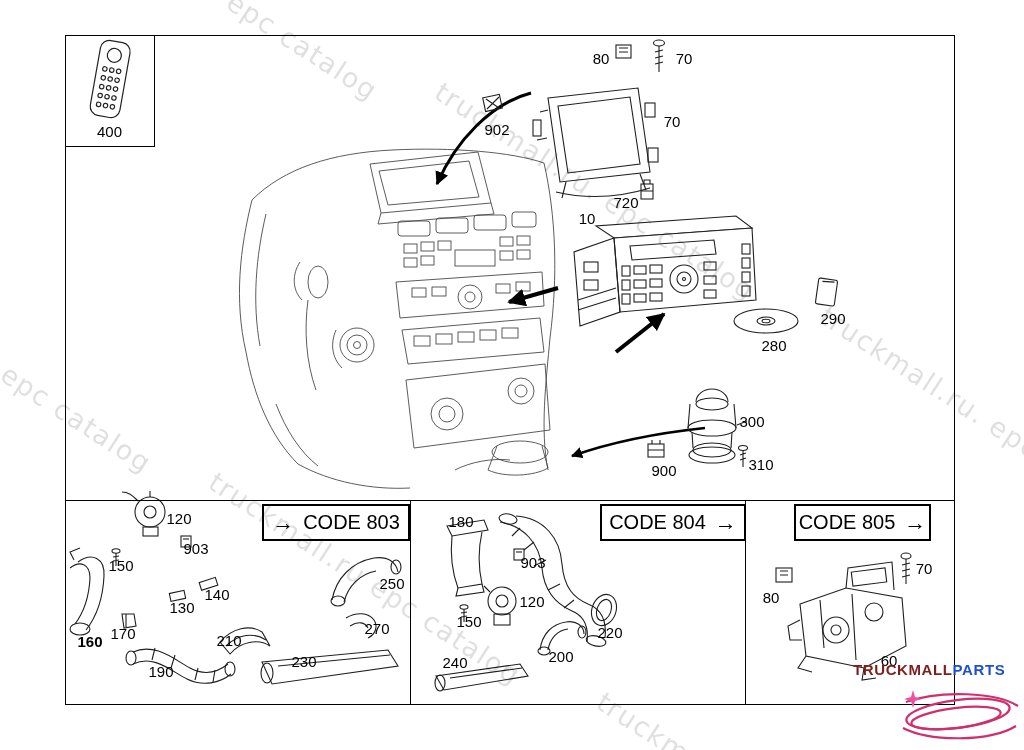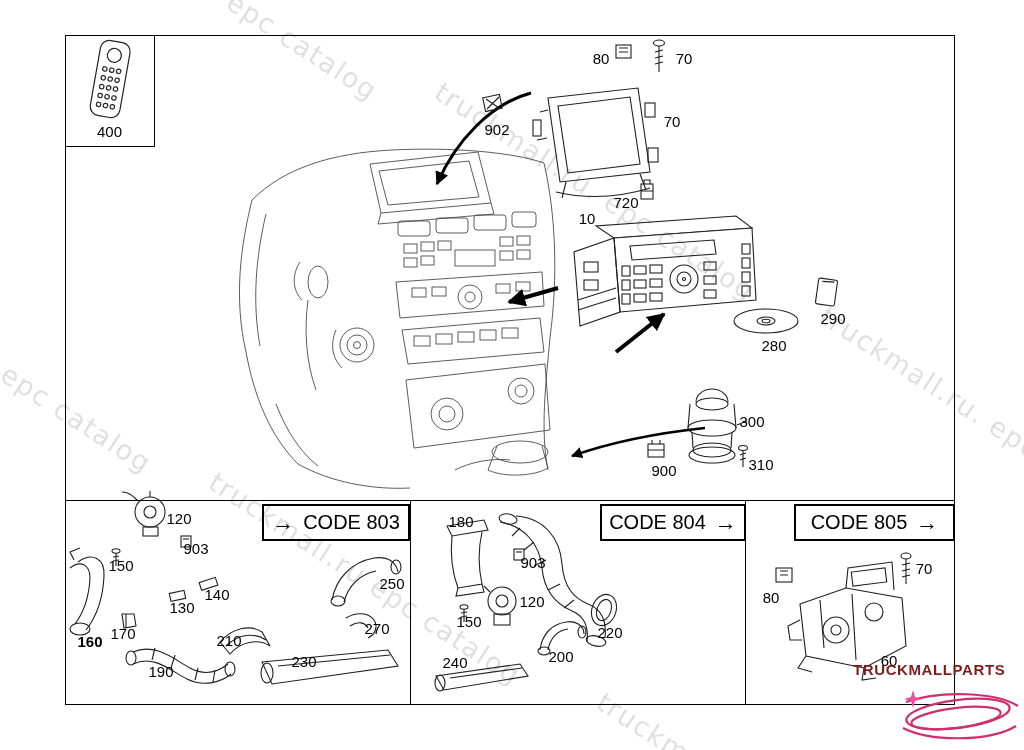--- a/index.html
+++ b/index.html
@@ -25,21 +25,21 @@
   .code-arrow { font-size:22px; line-height:1; }
   .part-label { position:absolute; transform:translate(-50%,-50%); font-size:15px;
                 color:#000; z-index:4; white-space:nowrap; }
   .watermark { position:absolute; white-space:nowrap; transform-origin:left top;
                color:rgba(30,30,30,0.14); letter-spacing:1.5px; z-index:6;
                font-family:"DejaVu Sans", sans-serif; }
   .logo { position:absolute; left:845px; top:655px; width:179px; height:95px; z-index:7; }
   .logo-text { position:absolute; left:8px; top:6px; font-size:15px; font-weight:bold;
                letter-spacing:0.6px; white-space:nowrap; }
   .brand  { color:#7f1d1d; }
-  .accent { color:#7f1d1d; }
+  .accent { color:#1d4ed8; }
   .logo svg { position:absolute; left:0; top:0; }
 </style>
 </head>
 <body>
 
 <div class="page">
 
   <svg class="art" width="1024" height="750" viewBox="0 0 1024 750">
     <defs>
       <marker id="ah" viewBox="0 0 10 10" refX="9" refY="5" markerWidth="4.5" markerHeight="4.5" orient="auto">
@@ -345,21 +345,21 @@
   </div>
 
   <div class="code-box" style="left:262px; top:504px; width:148px">
     <span class="code-arrow">→</span>
     <span>CODE 803</span>
   </div>
   <div class="code-box" style="left:600px; top:504px; width:146px">
     <span>CODE 804</span>
     <span class="code-arrow">→</span>
   </div>
-  <div class="code-box" style="left:794px; top:504px; width:161px">
+  <div class="code-box" style="left:794px; top:504px; width:137px">
     <span>CODE 805</span>
     <span class="code-arrow">→</span>
   </div>
 
   <div>
       <div class="part-label" style="left: 601px; top: 58px;">80</div>
       <div class="part-label" style="left: 684px; top: 58px;">70</div>
       <div class="part-label" style="left: 497px; top: 129px;">902</div>
       <div class="part-label" style="left: 672px; top: 121px;">70</div>
       <div class="part-label" style="left: 626px; top: 202px;">720</div>

